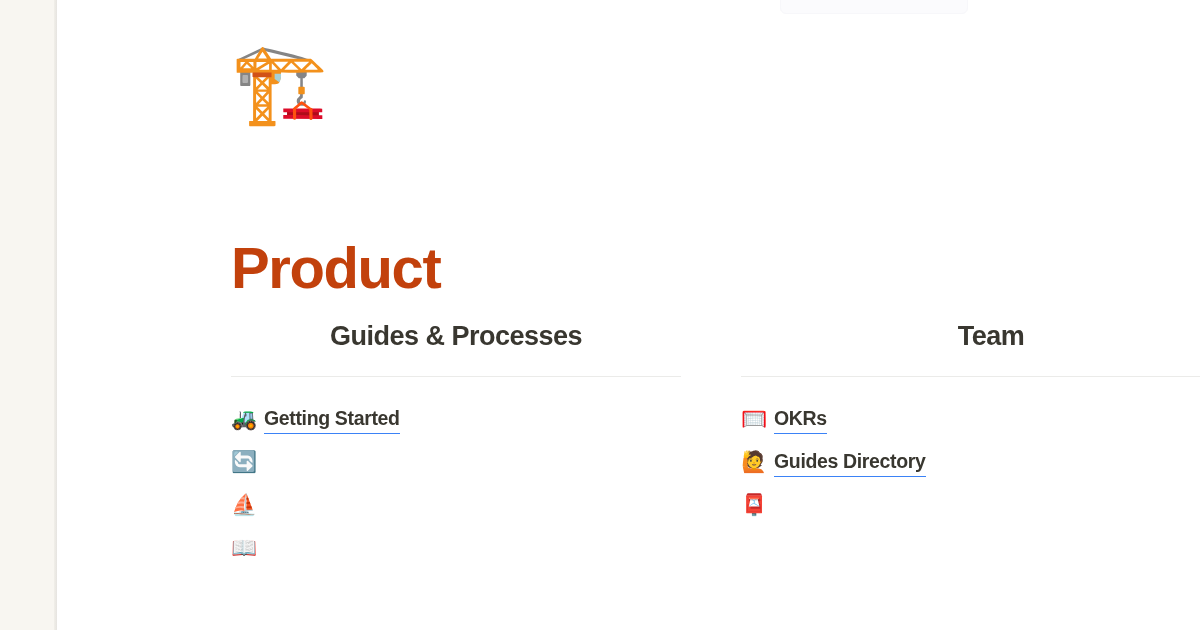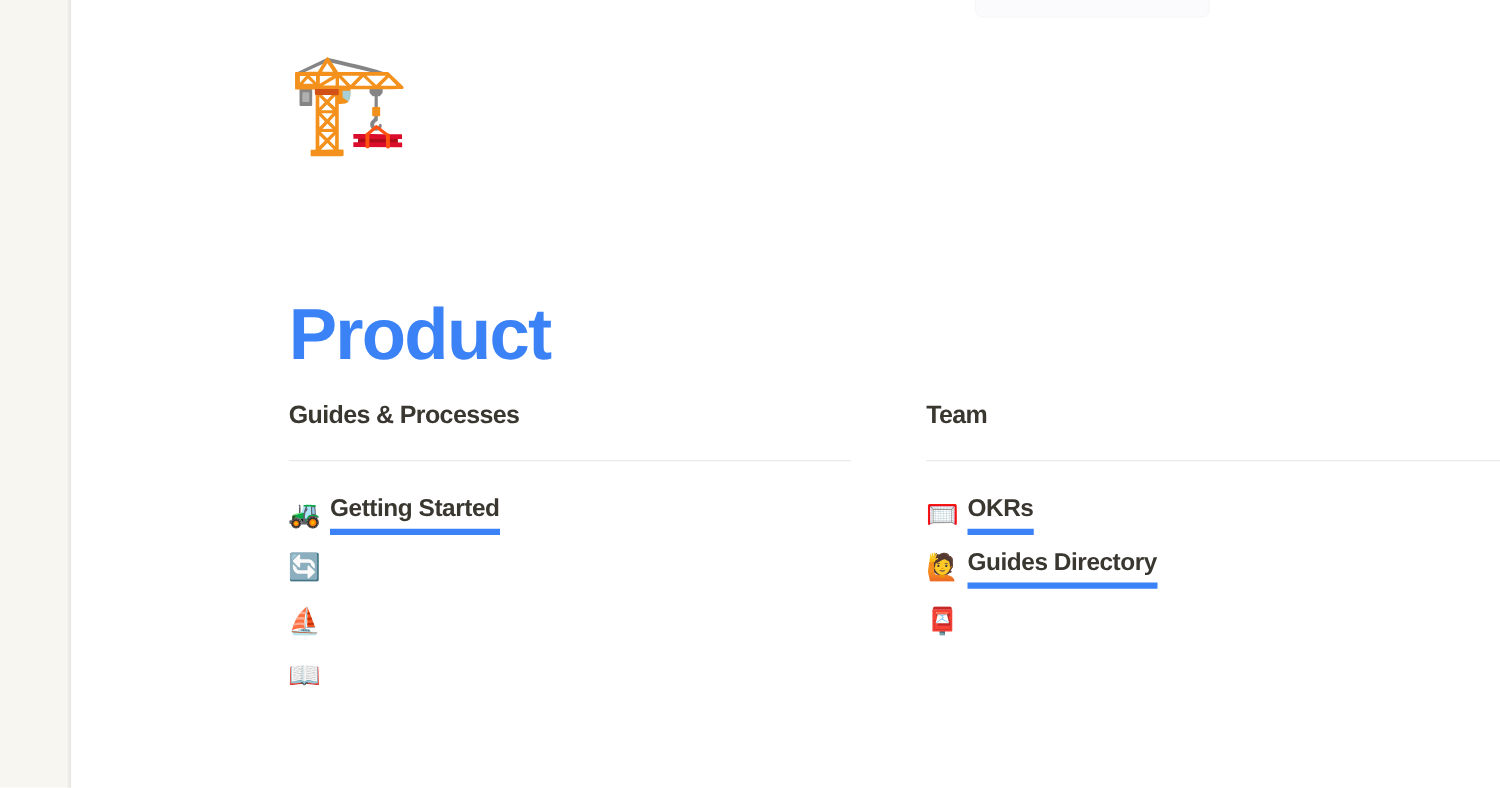--- a/index.html
+++ b/index.html
@@ -79,49 +79,50 @@
     user-select: none;
   }
 
   .page-title {
     position: absolute;
     left: 0px;
     top: 196px;
     font-size: 58px;
     font-weight: 700;
     letter-spacing: -1.4px;
-    color: #3b82f6;
+    color: #c2410c;
     line-height: 1.15;
     white-space: nowrap;
   }
 
   
   .columns {
     position: absolute;
     top: 320px;
     left: 0px;
     width: 1026px;
     display: flex;
     gap: 60px;
   }
   .column {
     flex: 0 0 auto;
   }
   .column.left  { width: 450px; }
   .column.right { width: 500px; }
 
   .section-title {
-    font-size: 20px;
+    font-size: 27px;
     font-weight: 700;
     letter-spacing: -0.5px;
     color: #393730;
     line-height: 1.2;
     margin: 0;
     padding: 0 0 24px 0;
     white-space: nowrap;
+    text-align: center;
   }
 
   .section-divider {
     height: 1px;
     background: #ebebe9;
     width: 100%;
     margin: 0 0 21px 0;
   }
 
   .link-list {
@@ -148,21 +149,21 @@
     user-select: none;
   }
 
   .link-text {
     font-size: 19.5px;
     font-weight: 700;
     letter-spacing: -0.35px;
     color: #393730;
     line-height: 1.25;
     white-space: nowrap;
-    border-bottom: 5px solid #3b82f6;
+    border-bottom: 1px solid #3b82f6;
     padding-bottom: 3px;
   }
 
   
   .column.right .section-divider { width: 460px; }
 </style>
 </head>
 <body>
 
 <div class="app">

